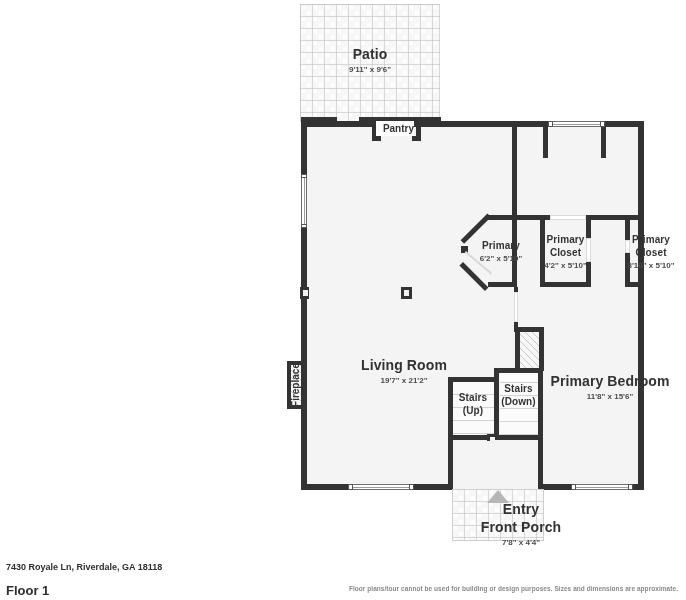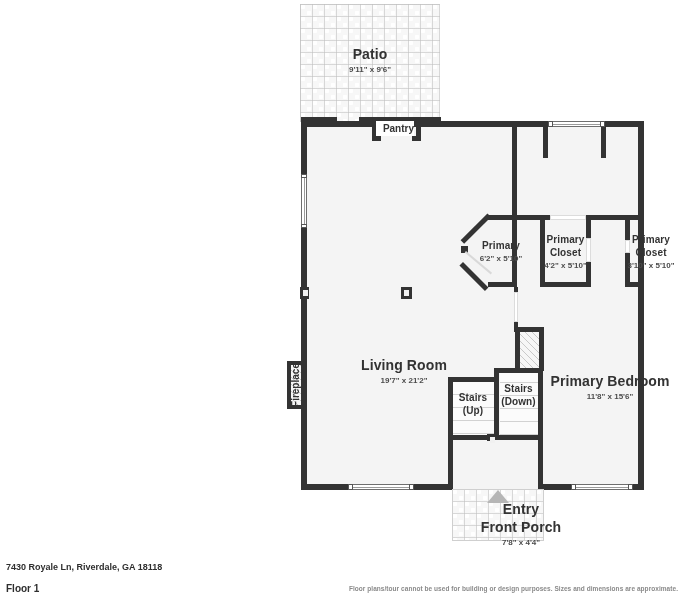--- a/index.html
+++ b/index.html
@@ -210,21 +210,21 @@
     left: 6px;
     top: 10px;
     font-size: 9px;
     font-weight: bold;
     color: #2e2e2e;
   }
   #footer-floor {
     position: absolute;
     left: 6px;
     top: 31px;
-    font-size: 10px;
+    font-size: 13px;
     font-weight: bold;
     color: #2e2e2e;
   }
   #footer-disclaimer {
     position: absolute;
     right: 8px;
     top: 33px;
     font-size: 6.5px;
     font-weight: bold;
     color: #8a8a8a;

